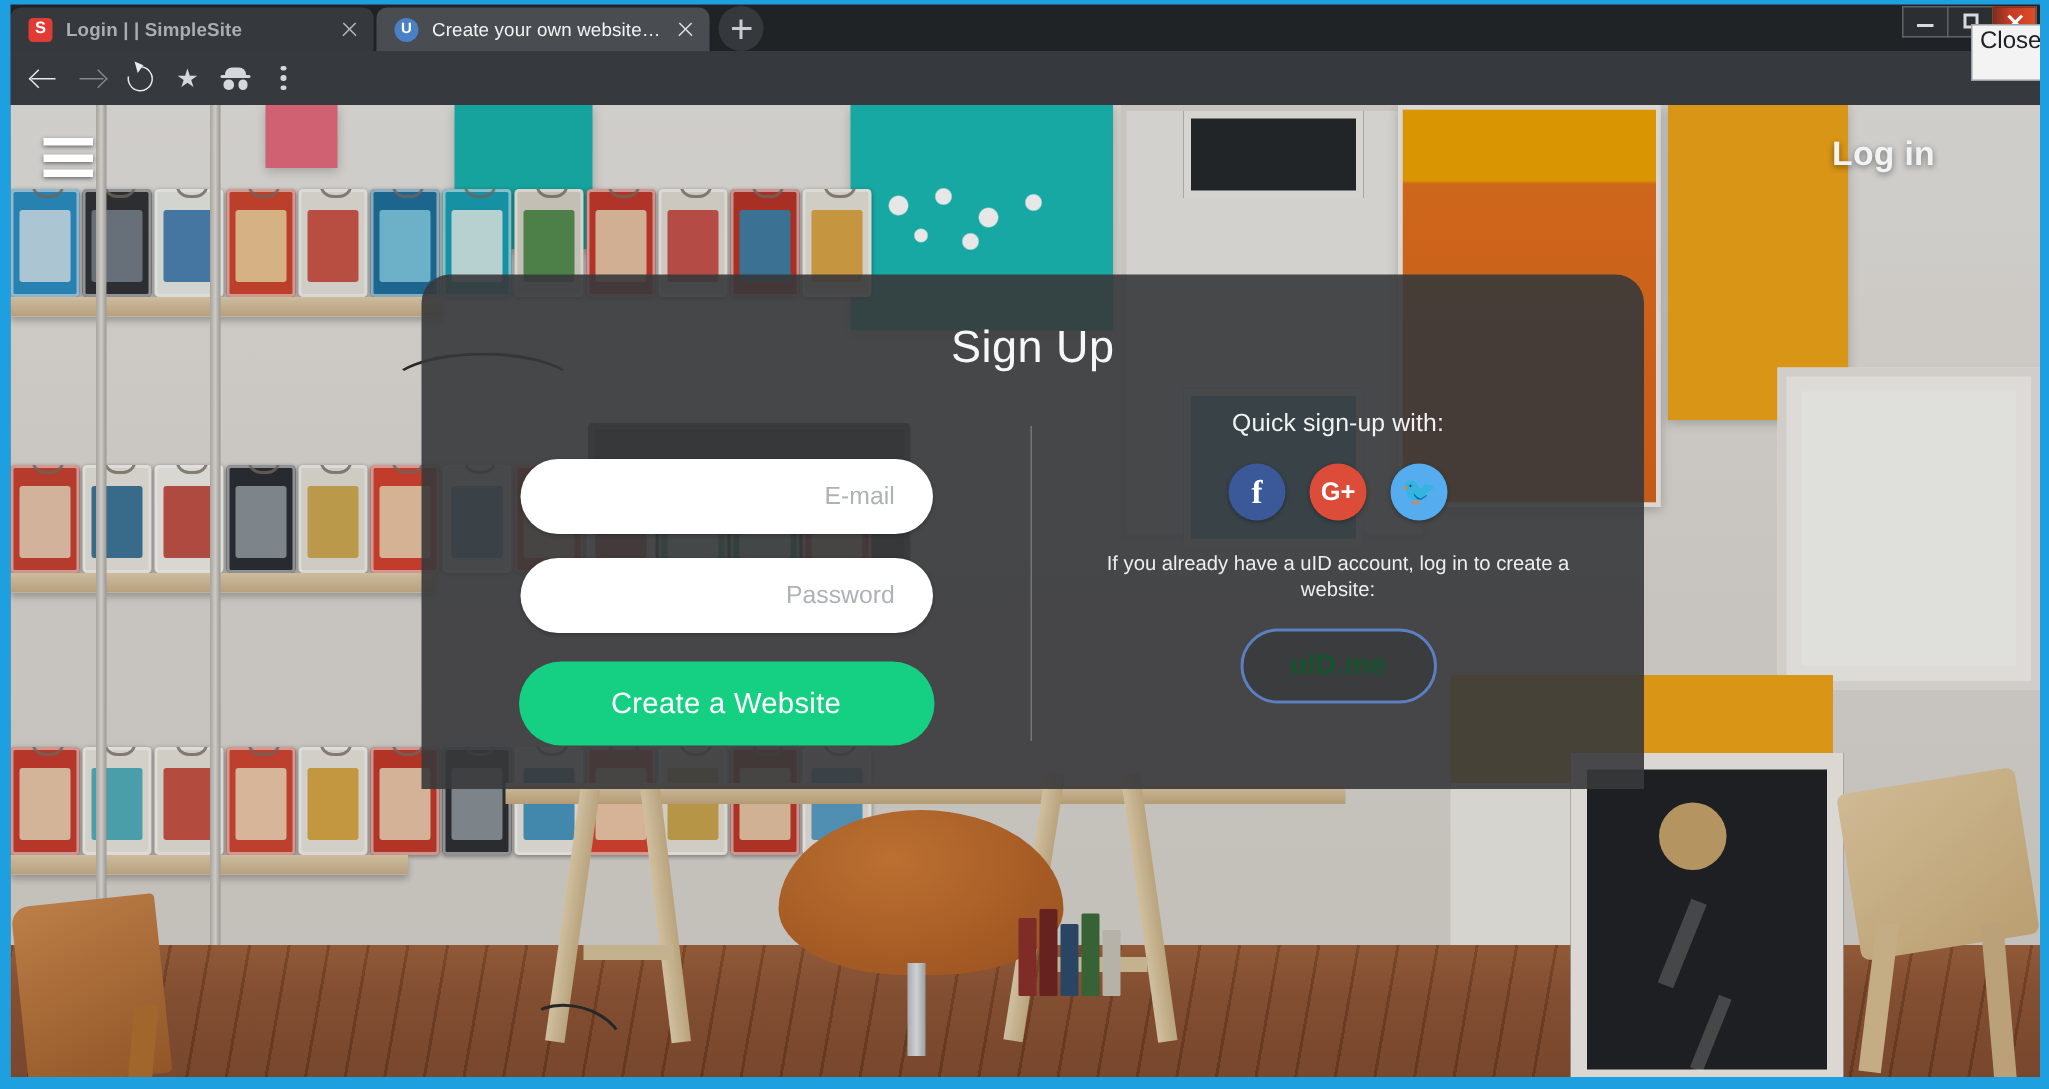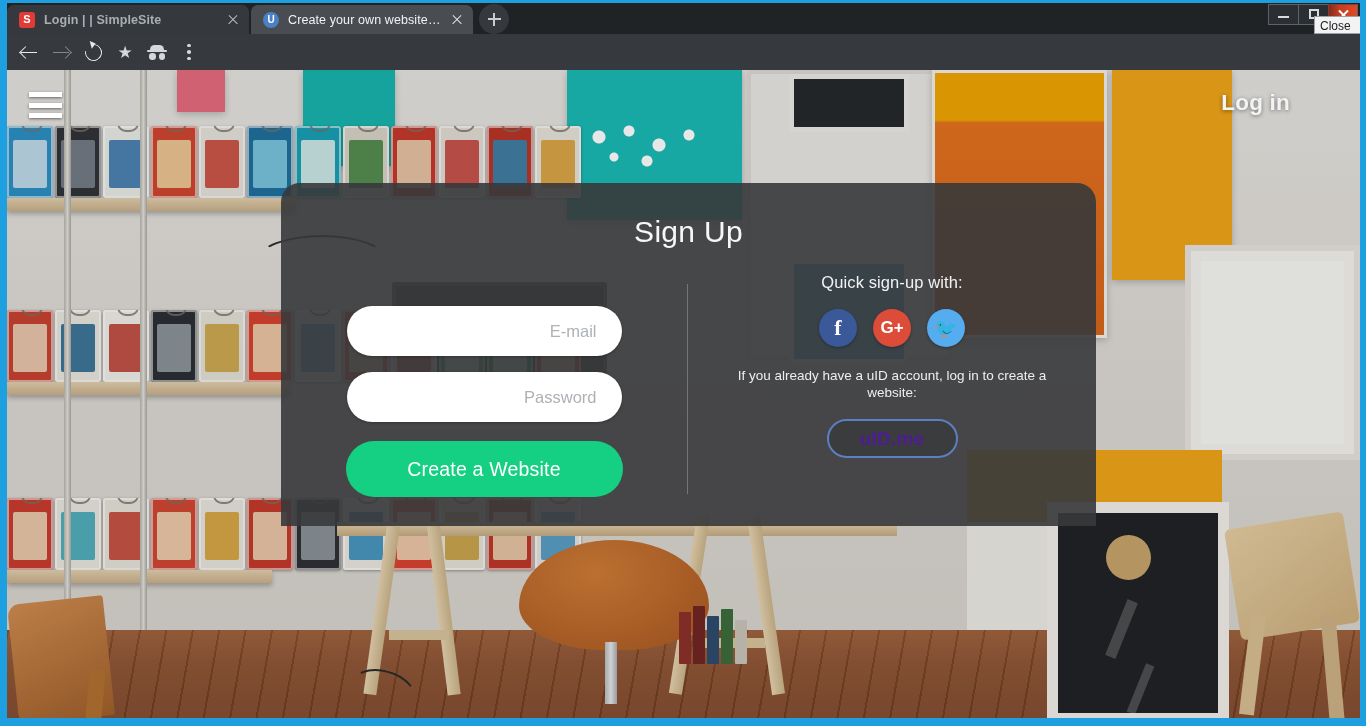--- a/index.html
+++ b/index.html
@@ -130,22 +130,22 @@
     width: 13px; height: 2.2px; background: #fff;
   }
   .wc-close i::before { transform: rotate(45deg); }
   .wc-close i::after  { transform: rotate(-45deg); }
 
   .close-tooltip {
     position: absolute; top: 16px; right: 0;
     background: #f3f3f3;
     border: 1px solid #9aa0a6;
     color: #202124;
-    font-size: 12px;
-    padding: 2px 5px 0 5px;
+    font-size: 16px;
+    padding: 2px 5px 16px 5px;
     white-space: nowrap;
     z-index: 55;
     width: 52px;
     overflow: hidden;
   }
 
   
   .toolbar {
     position: absolute; top: 34px; left: 7px;
     width: 1353px; height: 36px;
@@ -600,25 +600,25 @@
   .uid-note {
     color: #edeeef;
     font-size: 13.5px;
     text-align: center;
     width: 330px;
     margin-top: 20px;
     line-height: 17px;
   }
   .uid-btn {
     margin-top: 18px;
-    width: 131px; height: 39px;
+    width: 131px; height: 50px;
     border-radius: 26px;
     border: 2.5px solid #5b7fc0;
     background: rgba(40,42,45,.35);
-    color: #4c1d95;
+    color: #14532d;
     font-size: 19px;
     font-weight: bold;
     font-family: "Liberation Sans", sans-serif;
     cursor: pointer;
     letter-spacing: .2px;
   }
 </style>
 </head>
 <body>
 

